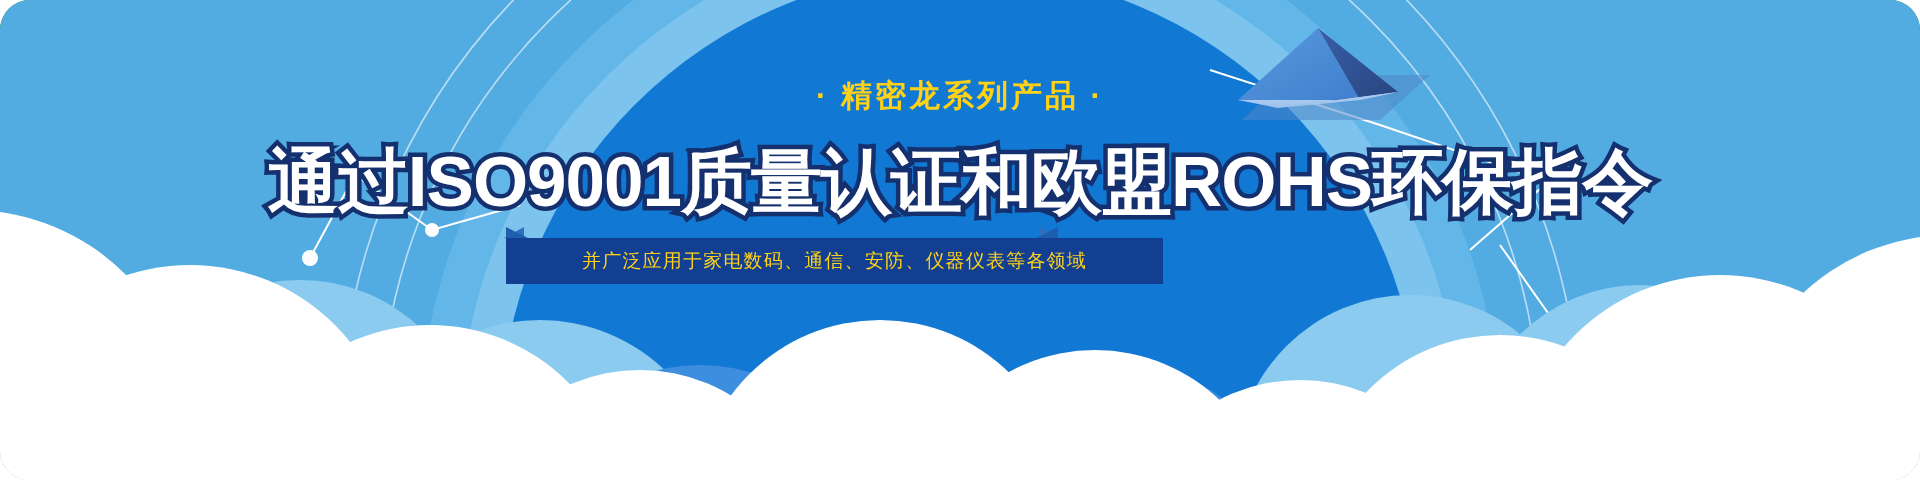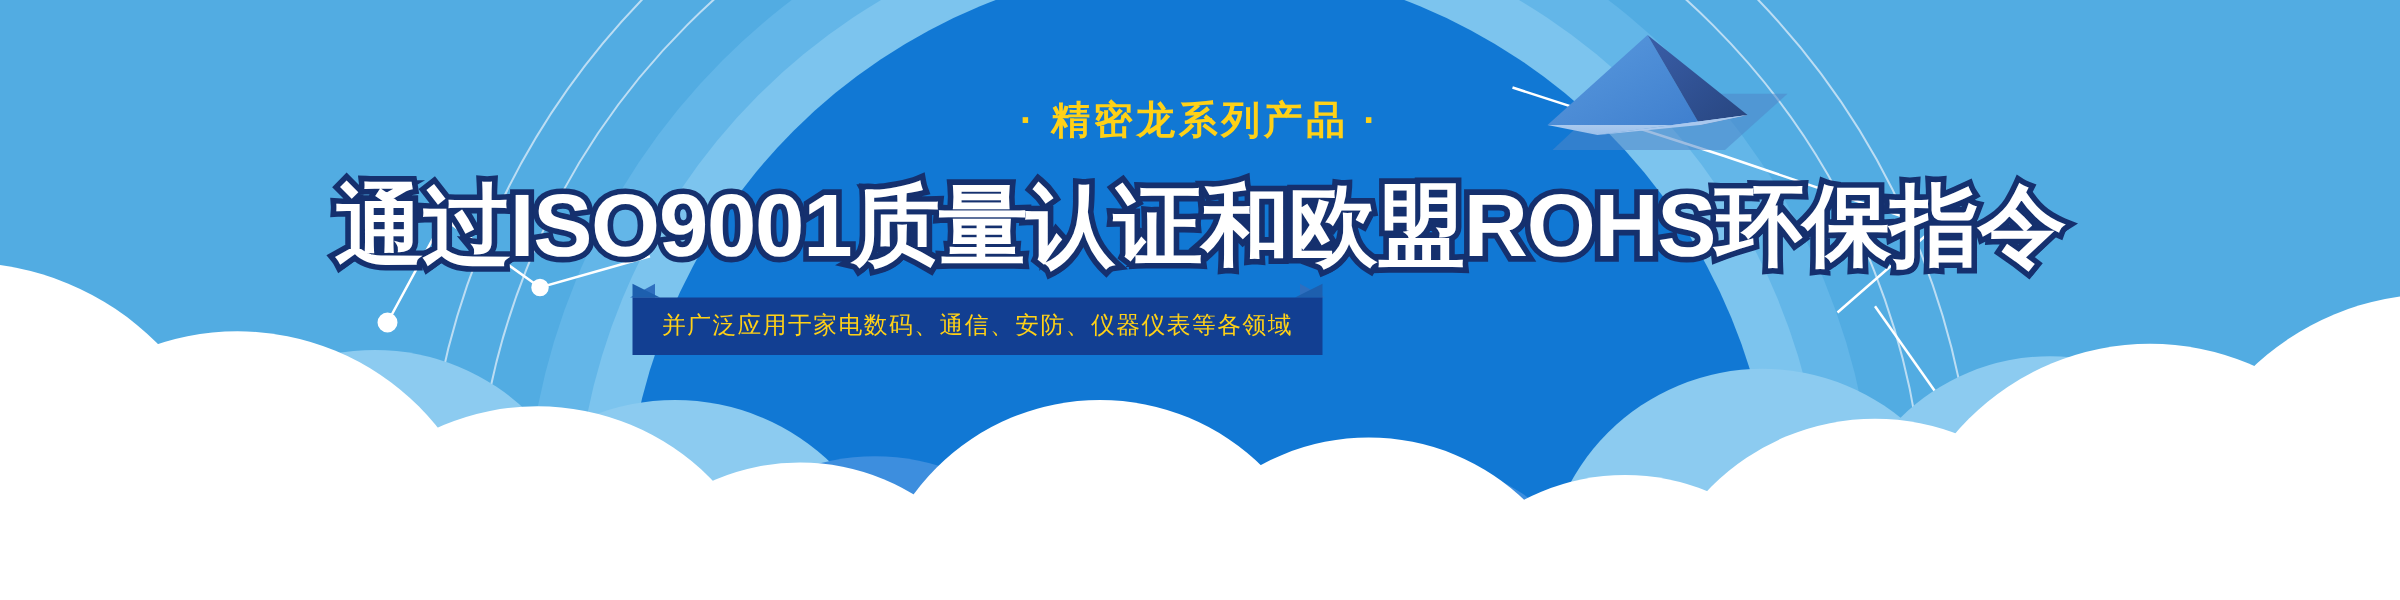--- a/index.html
+++ b/index.html
@@ -11,20 +11,21 @@
   body {
     font-family: "Liberation Sans", "DejaVu Sans", sans-serif;
   }
 
   .banner {
     position: relative;
     width: 1920px;
     height: 480px;
     overflow: hidden;
     background: #15803d;
+    border-radius: 30px;
   }
 
   .banner-svg {
     position: absolute;
     left: 0;
     top: 0;
     width: 1920px;
     height: 480px;
     display: block;
   }
@@ -82,21 +83,21 @@
     position: absolute;
     left: 506px;
     top: 238px;
     width: 552px;
     height: 46px;
   }
   .ribbon-body {
     position: absolute;
     left: 0;
     top: 0;
-    width: 552px;
+    width: 657px;
     height: 46px;
     background: #123f92;
     display: flex;
     align-items: center;
     justify-content: center;
   }
   .ribbon-text {
     font-size: 19px;
     color: #ffd117;
     letter-spacing: 1.2px;

